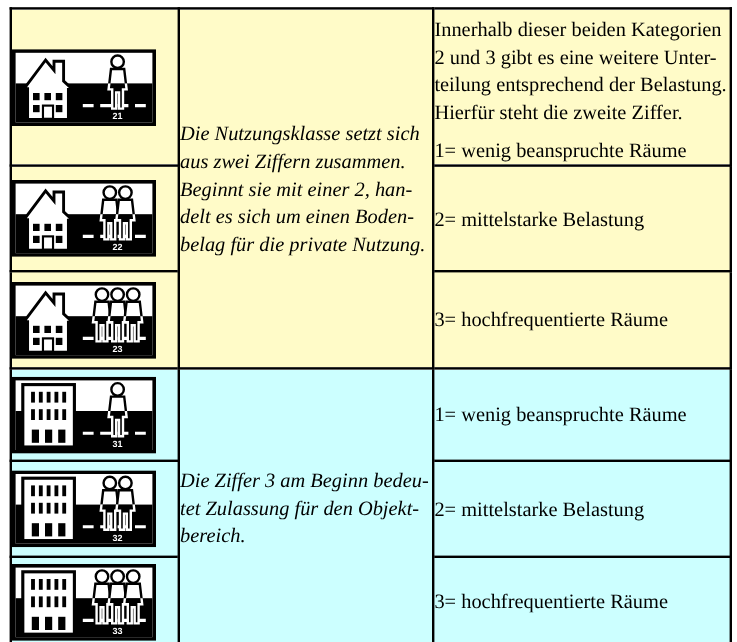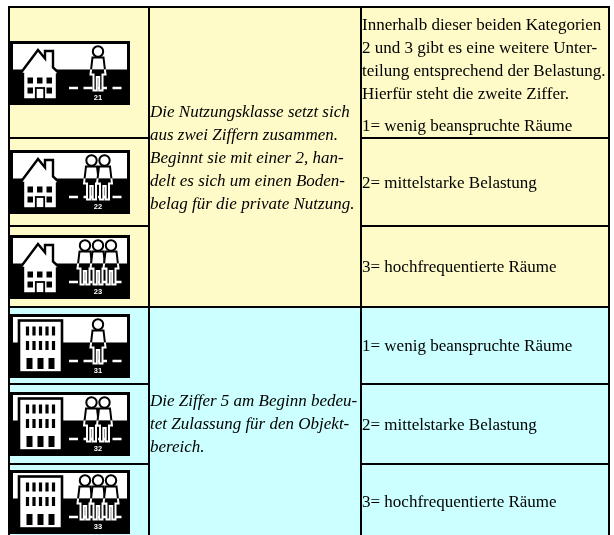--- a/index.html
+++ b/index.html
@@ -185,21 +185,21 @@
         <rect x="1.5" y="1.5" width="117" height="61" fill="#ffffff"></rect>
         <rect x="3" y="28.5" width="114" height="32.5" fill="#000000"></rect>
         <use href="#office"></use>
         <line x1="59" y1="47" x2="116" y2="47" stroke="#ffffff" stroke-width="2.6" stroke-dasharray="9 5.5"></line>
         <use href="#person"></use>
         <text class="num" x="88" y="58.5">31</text>
         <rect x="1.5" y="1.5" width="117" height="61" fill="none" stroke="#000000" stroke-width="3"></rect>
       </svg>
     </td>
     <td class="sec2 mid-cell" rowspan="3">
-      <div class="multiline">Die Ziffer 5 am Beginn bedeu-
+      <div class="multiline">Die Ziffer 3 am Beginn bedeu-
 tet Zulassung für den Objekt-
 bereich.</div>
     </td>
     <td class="sec2 right-cell">
       <div>1= wenig beanspruchte Räume</div>
     </td>
   </tr>
 
   <tr style="height:80px">
     <td class="sec2 icon-cell">

